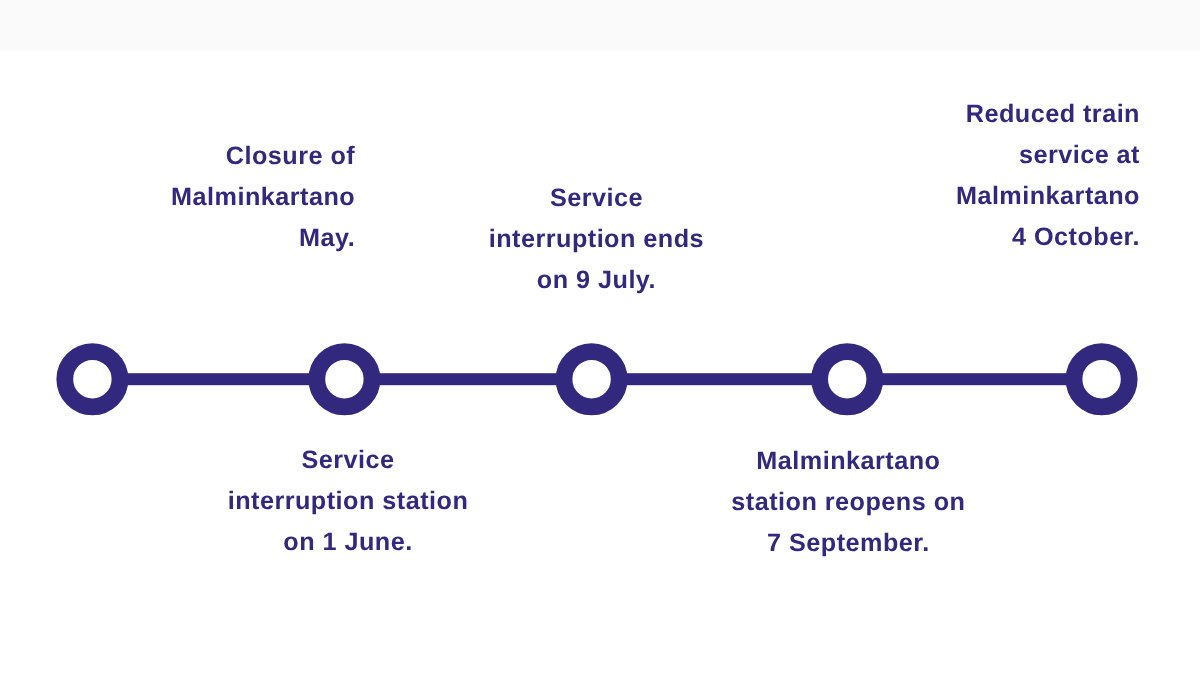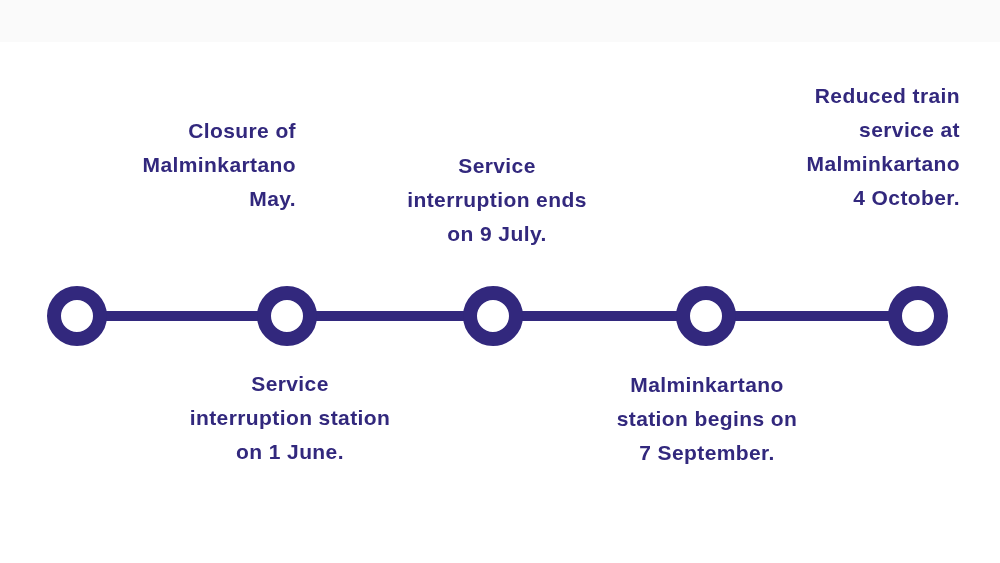--- a/index.html
+++ b/index.html
@@ -46,21 +46,21 @@
     color: var(--accent, #32287d);
     font-size: 21px;
     font-weight: 700;
     line-height: 34px;
     letter-spacing: 0.4px;
   }
   .label-1 { left: 46px;  top: 114px; width: 250px; text-align: right; }
   .label-2 { left: 140px; top: 367px; width: 300px; text-align: center; }
   .label-3 { left: 357px; top: 149px; width: 280px; text-align: center; }
   .label-4 { left: 557px; top: 368px; width: 300px; text-align: center; }
-  .label-5 { right: 40px; top: 79px;  width: 280px; text-align: right; }
+  .label-5 { right: 50px; top: 79px;  width: 280px; text-align: right; }
 </style>
 </head>
 <body>
 
 <div class="canvas">
 
   <div class="top-band"></div>
 
   <div class="timeline-line"></div>
 
@@ -83,21 +83,21 @@
     </div>
 
   <div class="event-label label-3">
       <div>Service</div>
       <div>interruption ends</div>
       <div>on 9 July.</div>
     </div>
 
   <div class="event-label label-4">
       <div>Malminkartano</div>
-      <div>station begins on</div>
+      <div>station reopens on</div>
       <div>7 September.</div>
     </div>
 
   <div class="event-label label-5">
       <div>Reduced train</div>
       <div>service at</div>
       <div>Malminkartano</div>
       <div>4 October.</div>
     </div>
 

